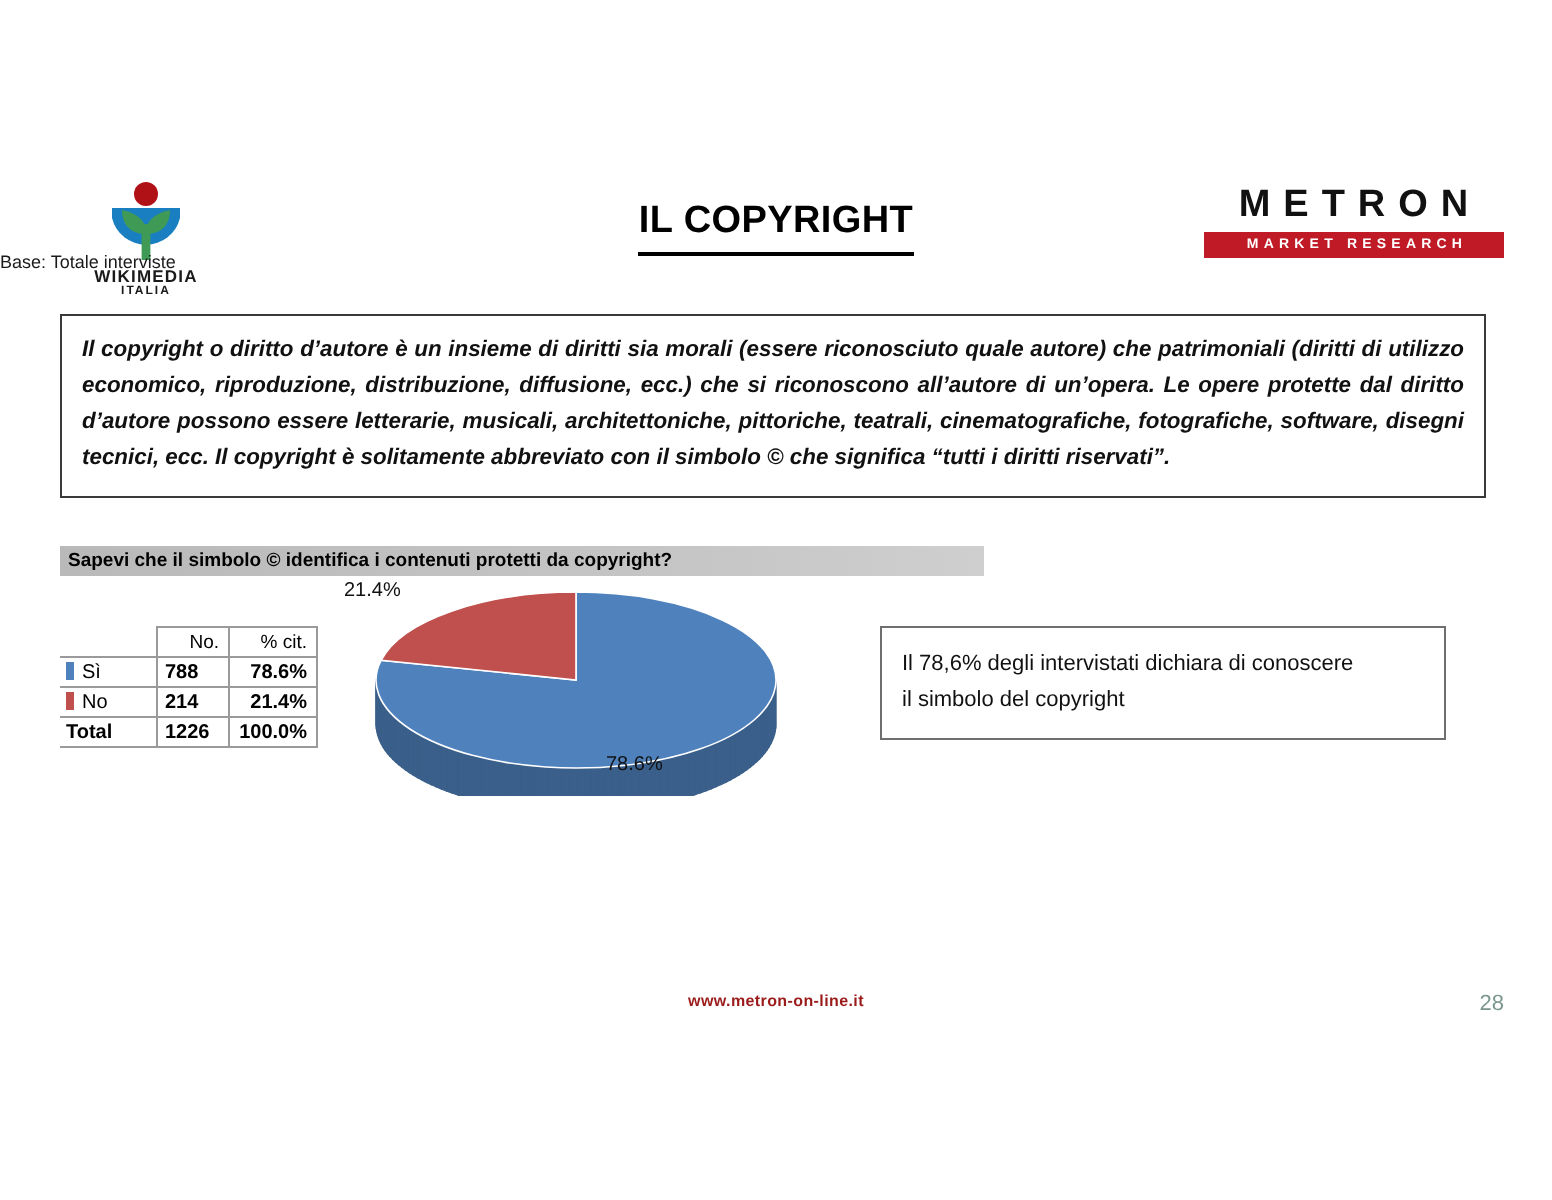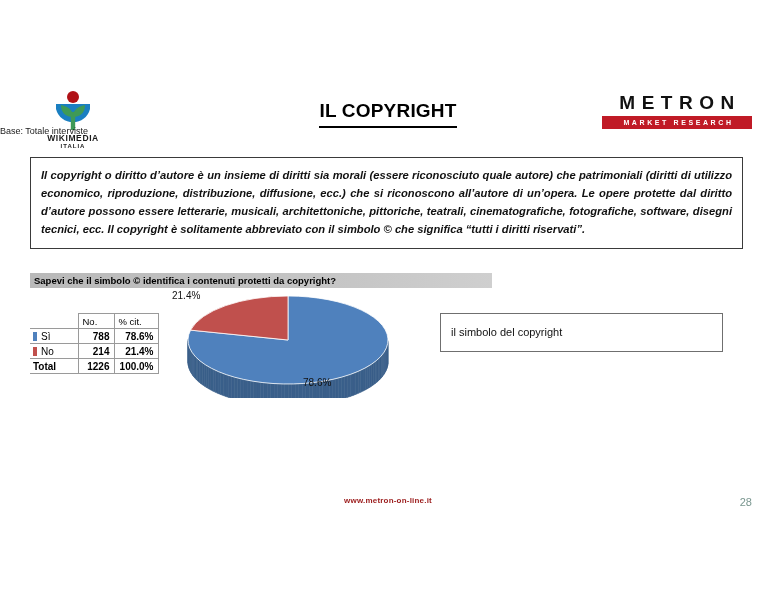--- a/index.html
+++ b/index.html
@@ -138,32 +138,32 @@
   }
   #data-table td, #data-table th {
     border: 1px solid #9a9a9a;
     padding: 1px 4px;
     height: 15px;
     box-sizing: border-box;
     color: #000;
     font-weight: normal;
   }
   #data-table .hdr {
-    text-align: left;
+    text-align: right;
     font-size: 9.5px;
   }
   #data-table .corner { border: 1px solid #9a9a9a; border-left: none; border-top: none; }
   #data-table .lbl {
     text-align: left;
     padding-left: 3px;
     min-width: 48px;
     border-left: none;
   }
   #data-table .num {
-    text-align: right;
+    text-align: left;
     font-weight: bold;
     min-width: 36px;
   }
   #data-table .pct {
     text-align: right;
     font-weight: bold;
     min-width: 44px;
   }
   #data-table tr.total td { font-weight: bold; }
   #data-table .swatch {
@@ -381,17 +381,18 @@
       <path d="M 5.156815613268776 54.46315645092391 L 5.021495228266701 52.91225313735057 L 5.021495228266701 74.91225313735058 L 5.156815613268776 76.46315645092392 Z" fill="#3A5F8A" stroke="#3A5F8A" stroke-width="0.6"></path>
       <path d="M 5.021495228266701 52.91225313735057 L 5.010571972815114 51.3602147630762 L 5.010571972815114 73.3602147630762 L 5.021495228266701 74.91225313735058 Z" fill="#3A5F8A" stroke="#3A5F8A" stroke-width="0.6"></path>
       <path d="M 105 52 L 105 8 A 100 44 0 1 1 7.547312721342266 42.13208651822727 Z" fill="#4F81BD" stroke="#ffffff" stroke-width="0.8"></path>
       <path d="M 105 52 L 7.547312721342266 42.13208651822727 A 100 44 0 0 1 104.99999999999989 8 Z" fill="#C0504D" stroke="#ffffff" stroke-width="0.8"></path>
     </svg>
 </div>
 <div id="pie-label-red">21.4%</div>
 <div id="pie-label-blue">78.6%</div>
 
 <div id="callout-box">
+  <div>Il 78,6% degli intervistati dichiara di conoscere</div>
   <div>il simbolo del copyright</div>
 </div>
 
 <div id="footer-url">www.metron-on-line.it</div>
 <div id="page-number">28</div>
 
 </body></html>

